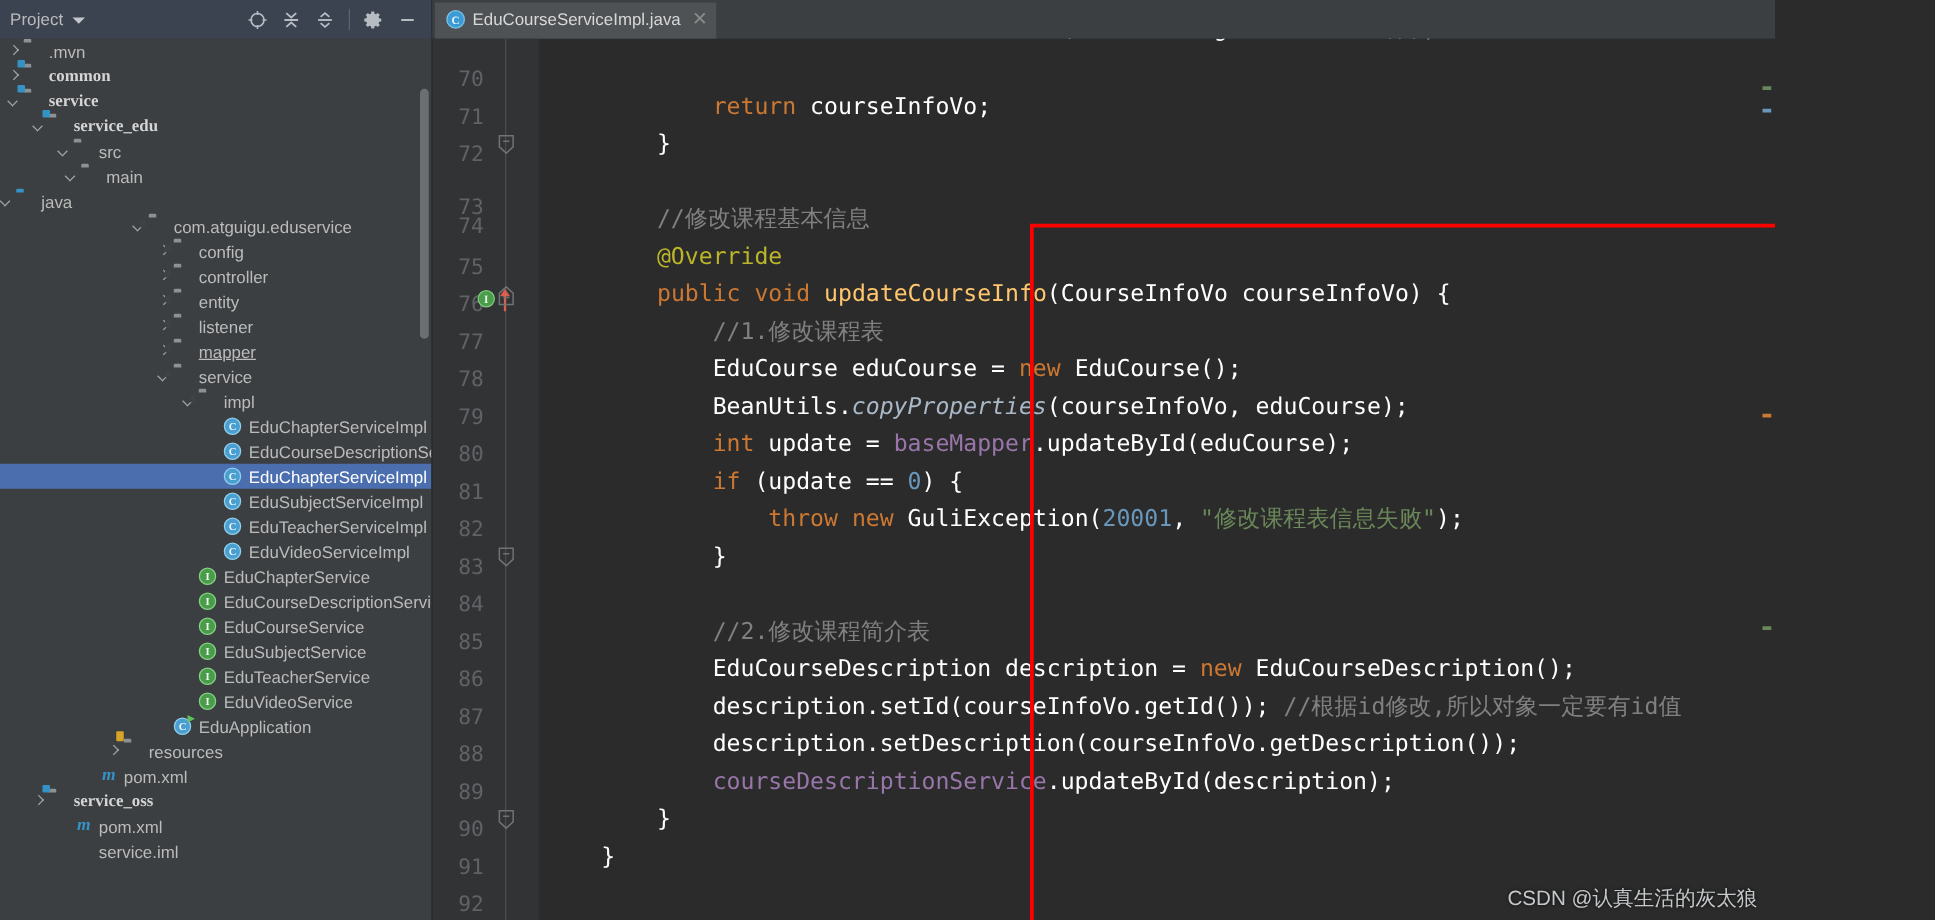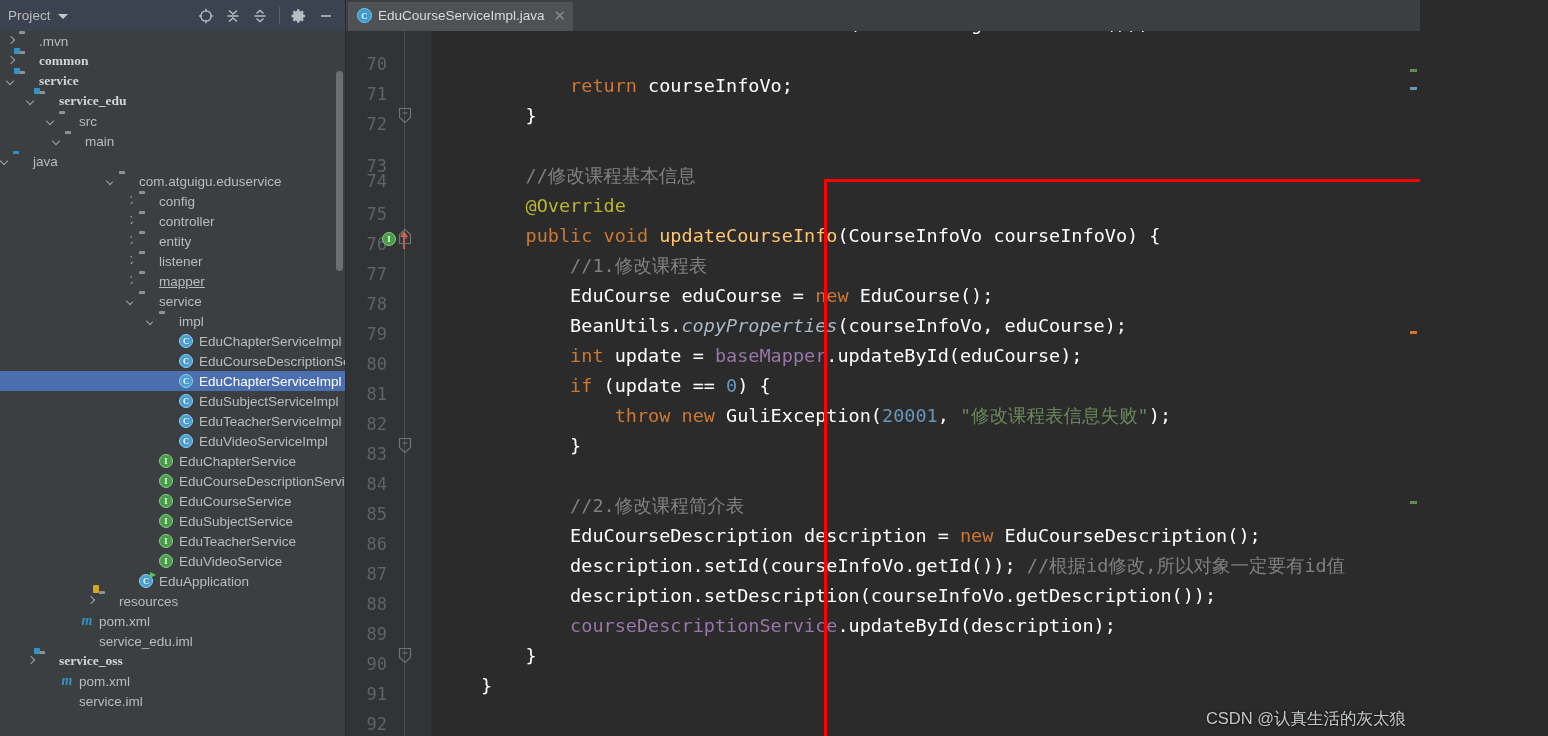--- a/index.html
+++ b/index.html
@@ -477,25 +477,20 @@
             <span class="ic"><span class="ic-folder-res"></span></span>
             <span class="lbl">resources</span>
           </div>
           <div class="row" style="padding-left: 66px;">
             <span class="arrow "></span>
             <span class="ic">
               <span class="ic-m">m</span>
             </span>
             <span class="lbl">pom.xml</span>
           </div>
-          <div class="row" style="padding-left: 66px;">
-            <span class="arrow "></span>
-            <span class="ic"><span class="ic-iml"></span></span>
-            <span class="lbl">service_edu.iml</span>
-          </div>
           <div class="row" style="padding-left: 26px;">
             <span class="arrow r"></span>
             <span class="ic"><span class="ic-mod"></span></span>
             <span class="lbl b">service_oss</span>
           </div>
           <div class="row" style="padding-left: 46px;">
             <span class="arrow "></span>
             <span class="ic">
               <span class="ic-m">m</span>
             </span>

